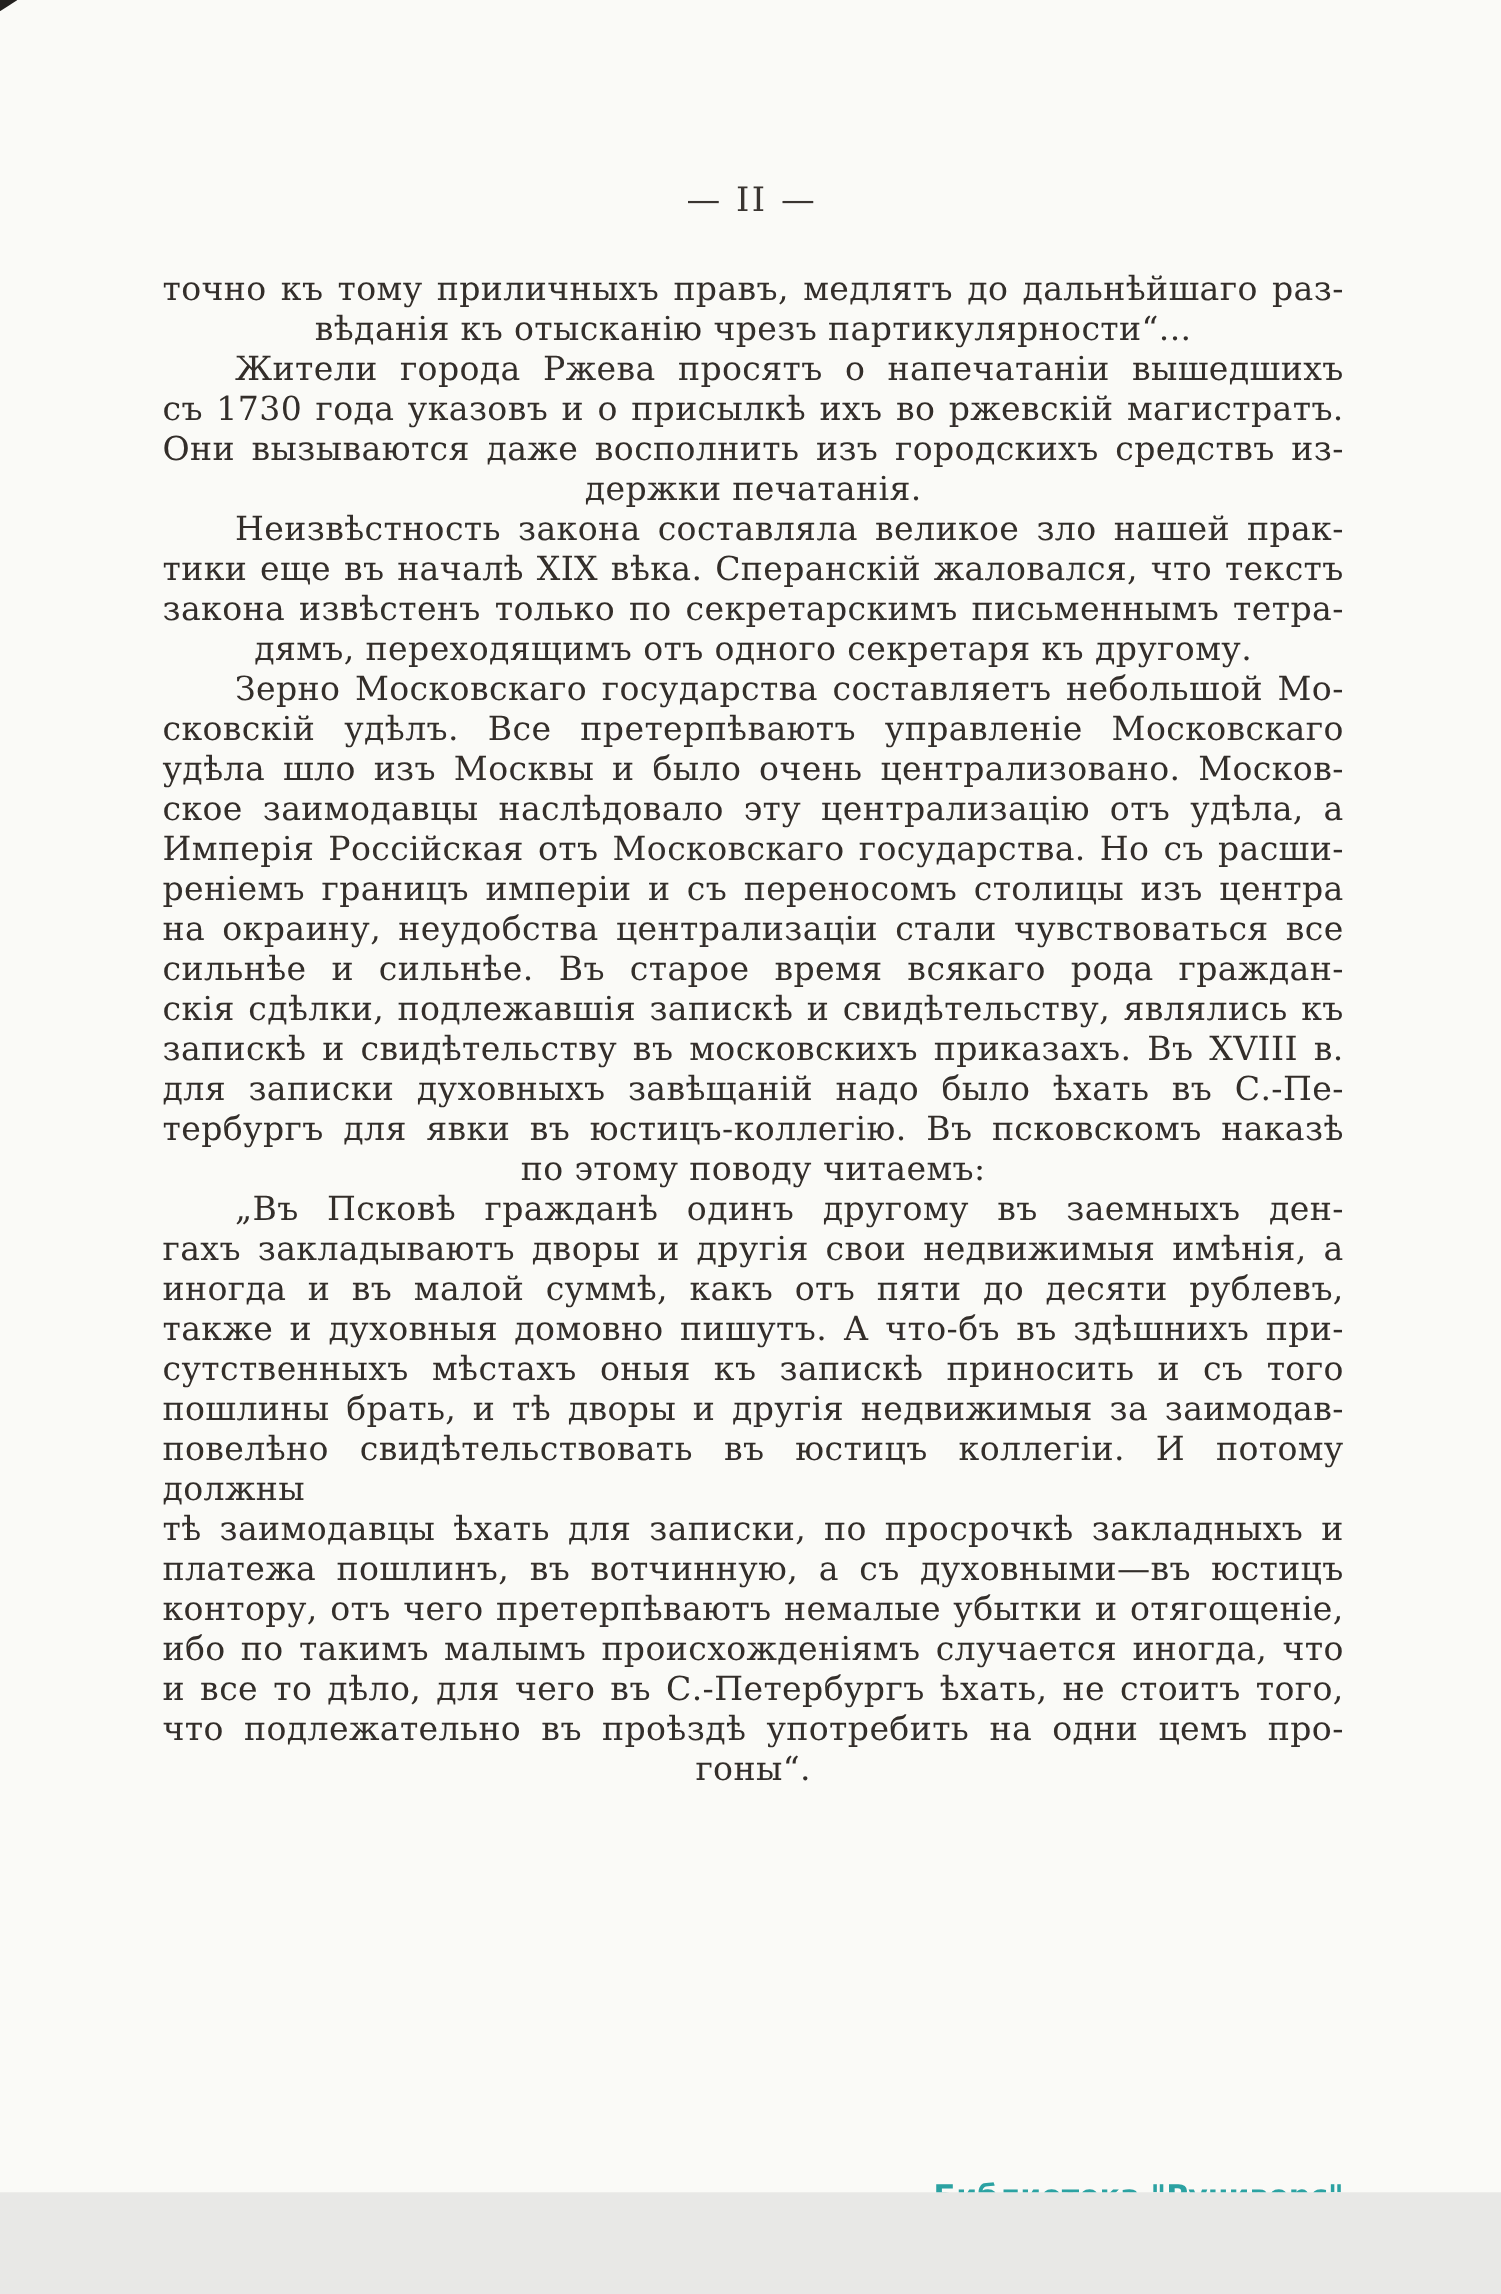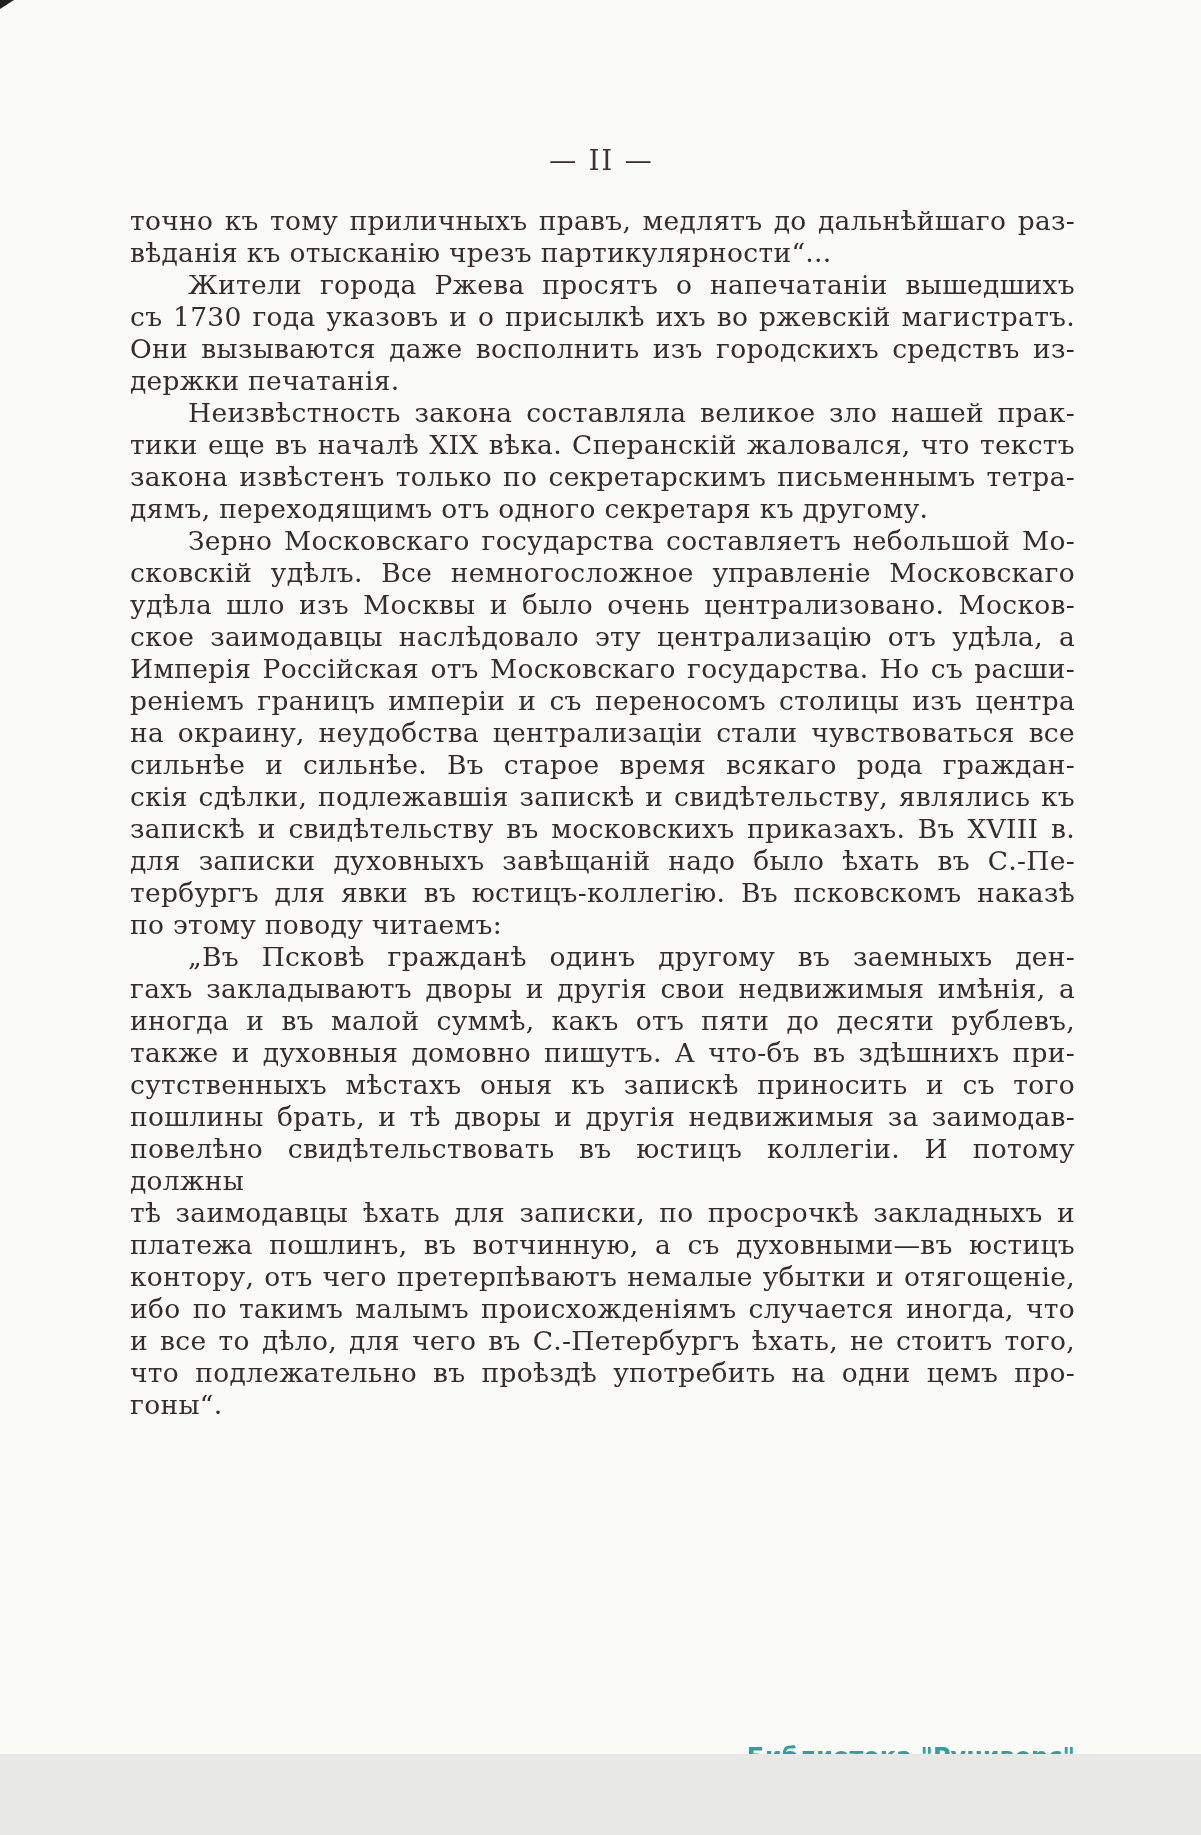--- a/index.html
+++ b/index.html
@@ -32,30 +32,30 @@
     top: 145px;
     left: 128px;
     width: 947px;
     text-align: center;
     font-size: 27px;
     letter-spacing: 2px;
     color: #3a3531;
   }
   .page-body {
     position: absolute;
-    top: 205px;
+    top: 216px;
     left: 130px;
     width: 945px;
     font-size: 26.5px;
     line-height: 32px;
     letter-spacing: 0.3px;
   }
   .para { margin: 0; }
   .line {
-    text-align: left;
+    text-align: center;
     white-space: normal;
   }
   .line.just {
     text-align: justify;
     text-align-last: justify;
   }
   .line.first {
     text-indent: 58px;
   }
   .watermark {
@@ -90,21 +90,21 @@
         <div class="line">держки печатанія.</div>
       </div>
       <div class="para">
         <div class="line just first">Неизвѣстность закона составляла великое зло нашей прак-</div>
         <div class="line just">тики еще въ началѣ XIX вѣка. Сперанскій жаловался, что текстъ</div>
         <div class="line just">закона извѣстенъ только по секретарскимъ письменнымъ тетра-</div>
         <div class="line">дямъ, переходящимъ отъ одного секретаря къ другому.</div>
       </div>
       <div class="para">
         <div class="line just first">Зерно Московскаго государства составляетъ небольшой Мо-</div>
-        <div class="line just">сковскій удѣлъ. Все немногосложное управленіе Московскаго</div>
+        <div class="line just">сковскій удѣлъ. Все претерпѣваютъ управленіе Московскаго</div>
         <div class="line just">удѣла шло изъ Москвы и было очень централизовано. Москов-</div>
         <div class="line just">ское заимодавцы наслѣдовало эту централизацію отъ удѣла, а</div>
         <div class="line just">Имперія Россійская отъ Московскаго государства. Но съ расши-</div>
         <div class="line just">реніемъ границъ имперіи и съ переносомъ столицы изъ центра</div>
         <div class="line just">на окраину, неудобства централизаціи стали чувствоваться все</div>
         <div class="line just">сильнѣе и сильнѣе. Въ старое время всякаго рода граждан-</div>
         <div class="line just">скія сдѣлки, подлежавшія запискѣ и свидѣтельству, являлись къ</div>
         <div class="line just">запискѣ и свидѣтельству въ московскихъ приказахъ. Въ XVIII в.</div>
         <div class="line just">для записки духовныхъ завѣщаній надо было ѣхать въ С.-Пе-</div>
         <div class="line just">тербургъ для явки въ юстицъ-коллегію. Въ псковскомъ наказѣ</div>

